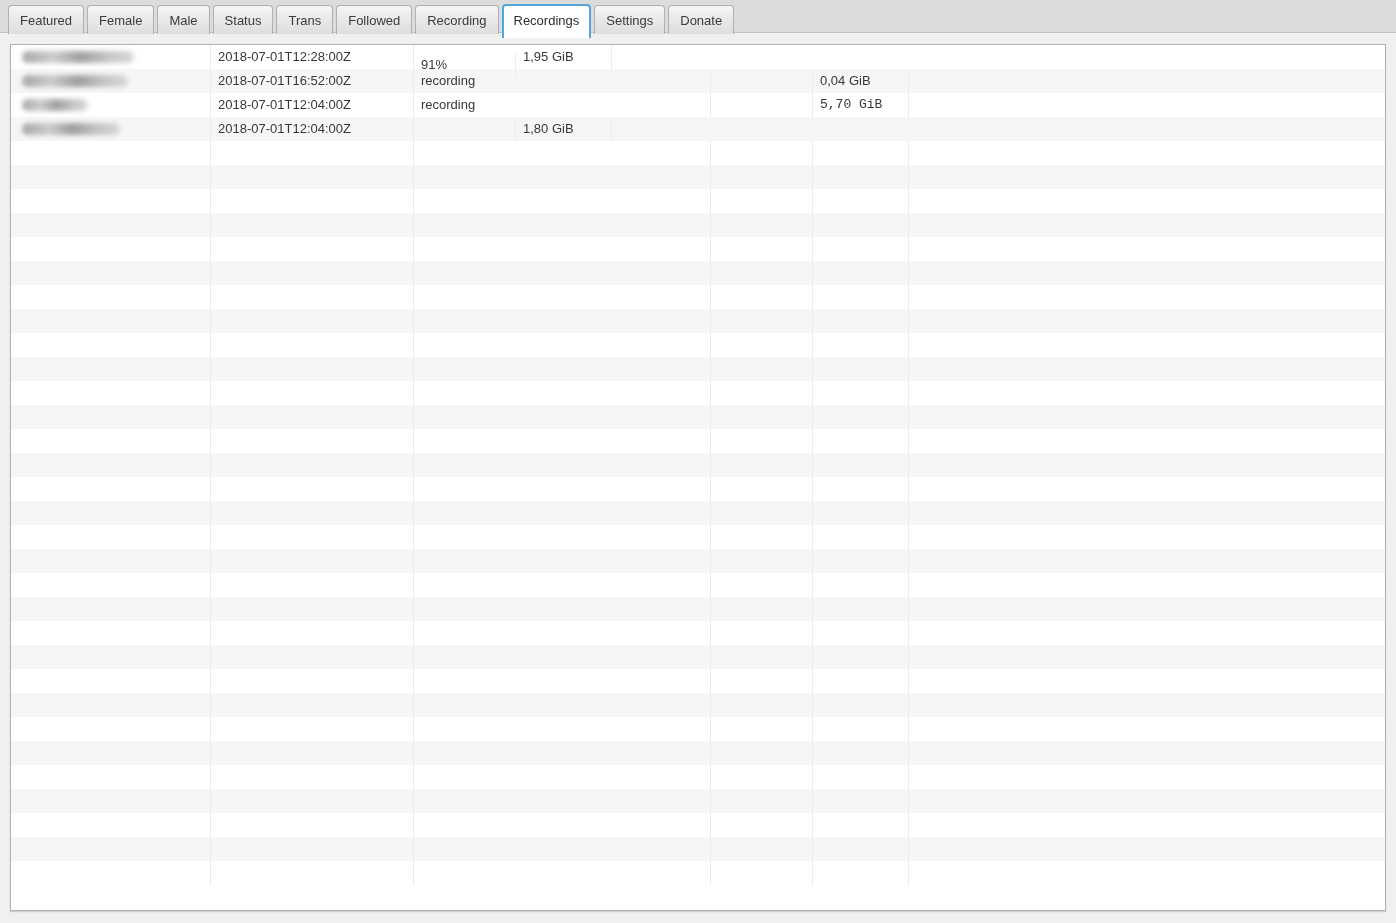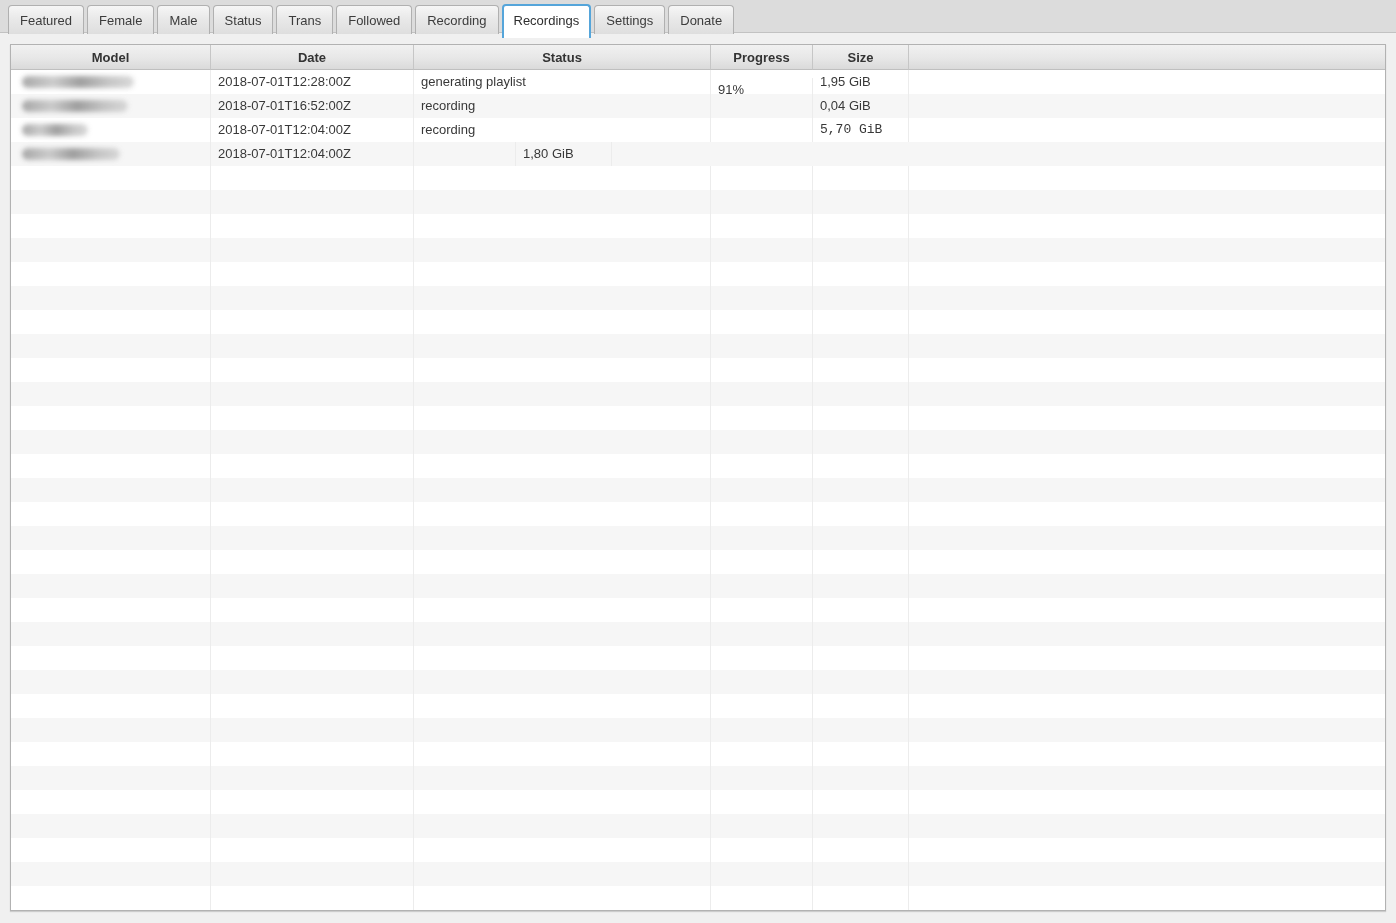--- a/index.html
+++ b/index.html
@@ -113,35 +113,26 @@
       <div class="tab">Trans</div>
       <div class="tab">Followed</div>
       <div class="tab">Recording</div>
       <div class="tab active">Recordings</div>
       <div class="tab">Settings</div>
       <div class="tab">Donate</div>
     </div>
 </div>
 
 <div class="table-frame">
-  <div class="thead">
-      <div class="hcell" style="width: 200px;">Model</div>
-      <div class="hcell" style="width: 203px;">Date</div>
-      <div class="hcell" style="width: 297px;">Status</div>
-      <div class="hcell" style="width: 102px;">Progress</div>
-      <div class="hcell" style="width: 96px;">Size</div>
-      <div class="hcell" style="flex: 1 1 0%;"></div>
-    </div>
   <div class="tbody">
       <div class="row">
         <div class="cell" style="width: 200px;">
           <div class="blur-blob" style="width: 112px;"></div>
         </div>
         <div class="cell" style="width: 203px;">2018-07-01T12:28:00Z</div>
-        <div class="cell" style="width: 297px;">generating playlist</div>
         <div class="cell" style="width: 102px; margin-top: 8px;">91%</div>
         <div class="cell" style="width: 96px;">1,95 GiB</div>
         <div class="cell" style="flex: 1 1 0%;"></div>
       </div>
       <div class="row alt">
         <div class="cell" style="width: 200px;">
           <div class="blur-blob" style="width: 106px;"></div>
         </div>
         <div class="cell" style="width: 203px;">2018-07-01T16:52:00Z</div>
         <div class="cell" style="width: 297px;">recording</div>

